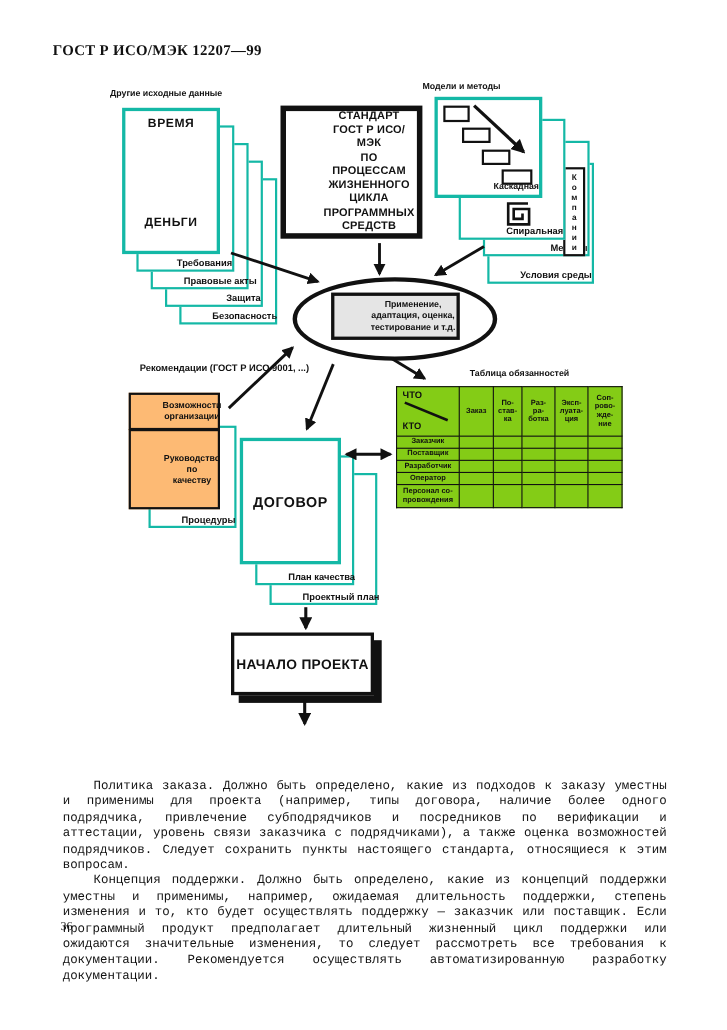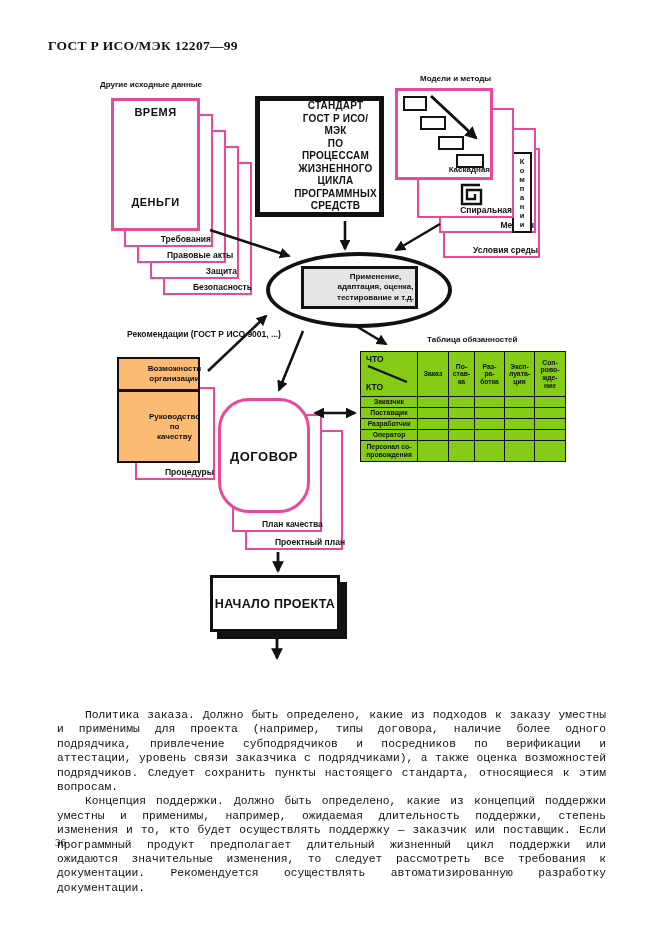--- a/index.html
+++ b/index.html
@@ -2,21 +2,21 @@
 <html><head>
 <meta charset="utf-8">
 <style>
   html,body{margin:0;padding:0;background:#888;}
   .page{position:relative;width:661px;height:936px;background:#fff;color:#111;overflow:hidden;
         font-family:"Liberation Sans",sans-serif;}
   .abs{position:absolute;box-sizing:border-box;}
   .doc-header{position:absolute;left:48px;top:38px;font:bold 13.5px "Liberation Serif",serif;letter-spacing:.3px;}
   .pre{white-space:pre-line;padding-left:32px;}
   
-  .card{position:absolute;box-sizing:border-box;background:#fff;border:2px solid #ec4899;}
+  .card{position:absolute;box-sizing:border-box;background:#fff;border:2px solid #14b8a6;}
   .card.front{border-width:3px;}
   .card-label{position:absolute;left:0;right:0;bottom:1px;text-align:right;
               font:bold 8.5px "Liberation Sans",sans-serif;white-space:nowrap;padding-left:28px;}
   .small-lbl{position:absolute;font:bold 8px "Liberation Sans",sans-serif;white-space:nowrap;}
   .big-word{position:absolute;left:0;right:0;text-align:center;font:bold 11px "Liberation Sans",sans-serif;letter-spacing:.5px;}
   .std-box{position:absolute;left:255px;top:96px;width:129px;height:121px;box-sizing:border-box;
            border:5px solid #111;background:#fff;display:flex;align-items:center;justify-content:center;
            text-align:center;font:bold 10px/12.5px "Liberation Sans",sans-serif;letter-spacing:.2px;}
   .mini-rect{position:absolute;box-sizing:border-box;border:2px solid #111;background:#fff;}
   .companies{position:absolute;left:512px;top:152px;width:20px;height:81px;box-sizing:border-box;
@@ -80,21 +80,21 @@
 
   <div class="std-box pre">СТАНДАРТ
 ГОСТ Р ИСО/МЭК
 ПО
 ПРОЦЕССАМ
 ЖИЗНЕННОГО
 ЦИКЛА
 ПРОГРАММНЫХ
 СРЕДСТВ</div>
 
-  <div class="small-lbl" style="left:420px;top:74px;">Модели и методы</div>
+  <div class="small-lbl" style="left:384px;top:74px;">Модели и методы</div>
 
   <div class="card" style="left:443px;top:148px;width:97px;height:110px;">
     <div class="card-label">Условия среды</div>
   </div>
   <div class="card" style="left:439px;top:128px;width:97px;height:105px;">
     <div class="card-label">Методы</div>
   </div>
   <div class="companies">Компании</div>
   <div class="card" style="left:417px;top:108px;width:97px;height:110px;">
     <div class="card-label">Спиральная</div>
@@ -203,21 +203,21 @@
     </tr>
   </tbody>
     </table>
 
   <div class="card" style="left:245px;top:430px;width:98px;height:120px;">
     <div class="card-label">Проектный план</div>
   </div>
   <div class="card" style="left:232px;top:414px;width:90px;height:118px;">
     <div class="card-label">План качества</div>
   </div>
-  <div class="card front" style="left:218px;top:398px;width:92px;height:115px;border-radius:31px;">
+  <div class="card front" style="left:218px;top:398px;width:92px;height:115px;">
     <div class="contract-word">ДОГОВОР</div>
   </div>
 
   <div class="start-box">НАЧАЛО ПРОЕКТА</div>
 
   <svg class="arrows" width="661" height="700" viewBox="0 0 661 700">
     <defs>
       <marker id="ah" viewBox="0 0 6 6" markerWidth="4.2" markerHeight="4.2" refX="5" refY="3" orient="auto">
         <path d="M0,0 L6,3 L0,6 z" fill="#111"></path>
       </marker>

